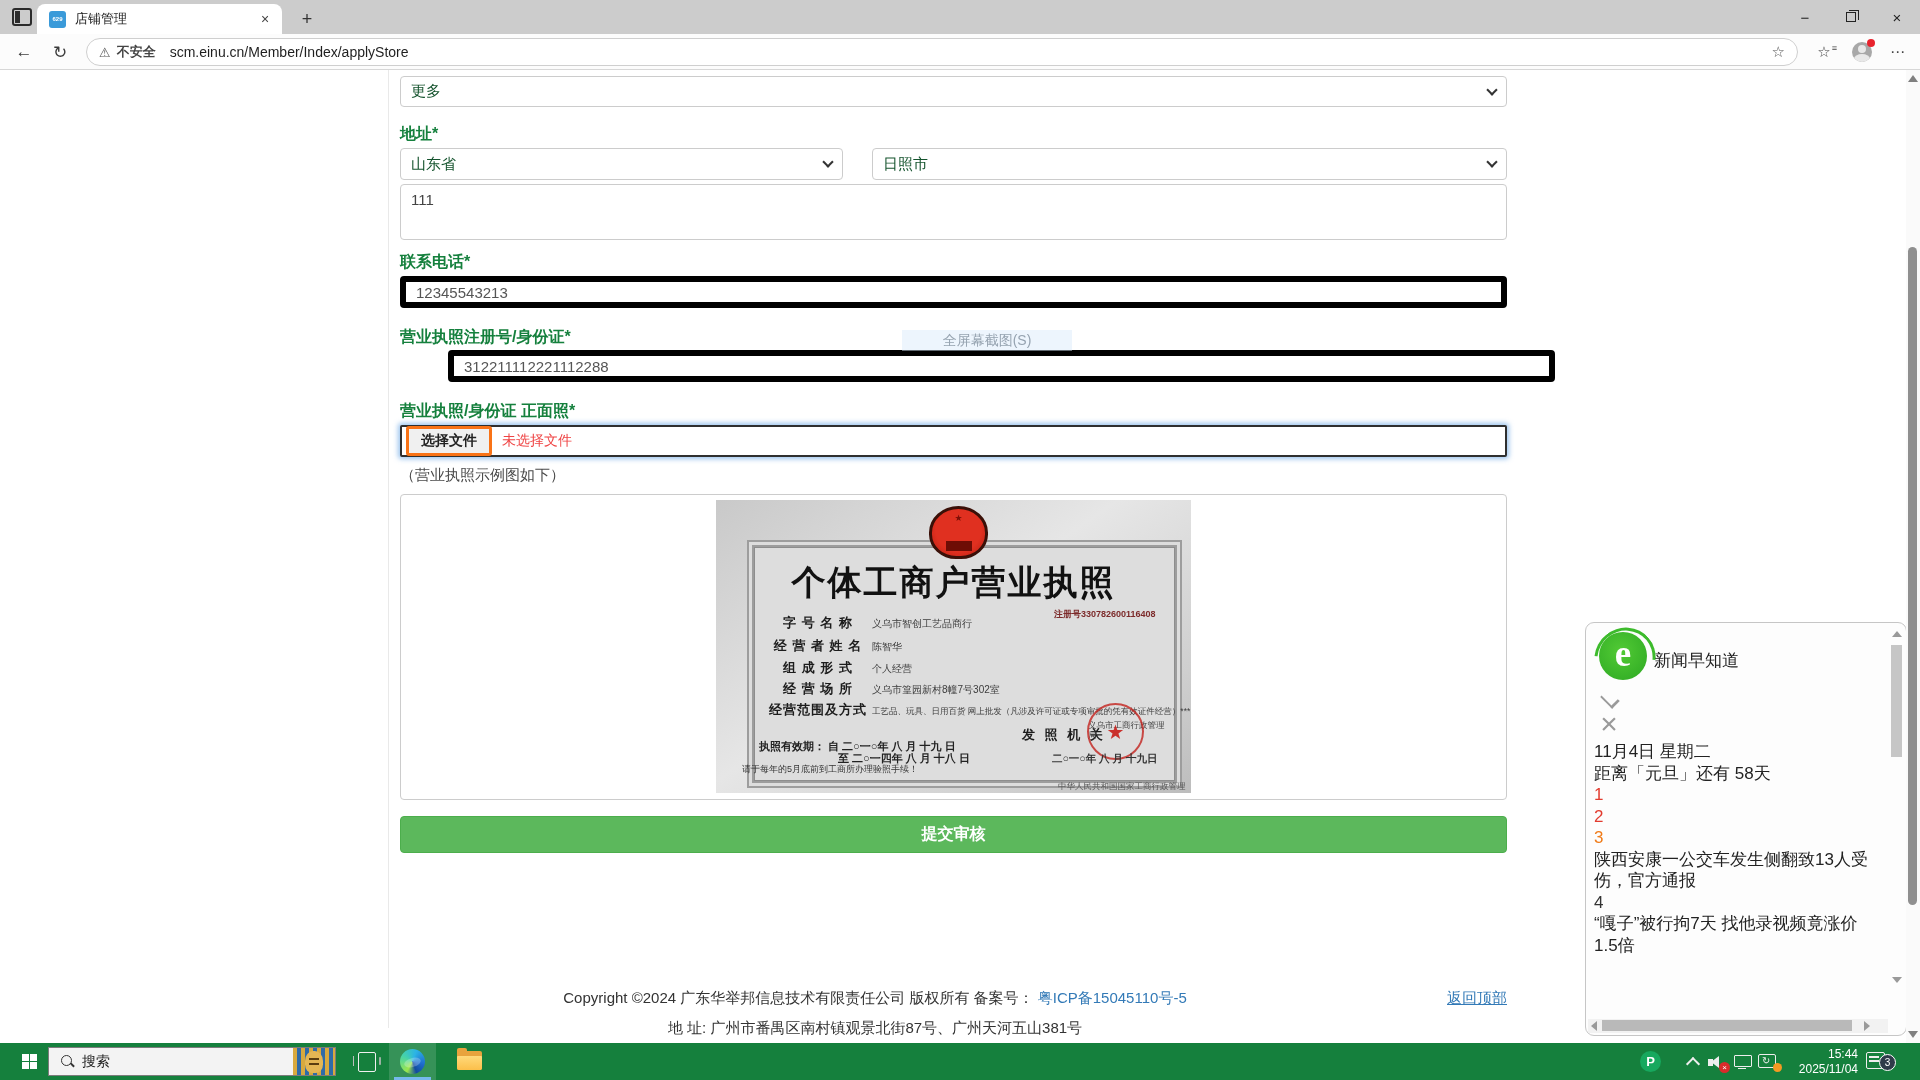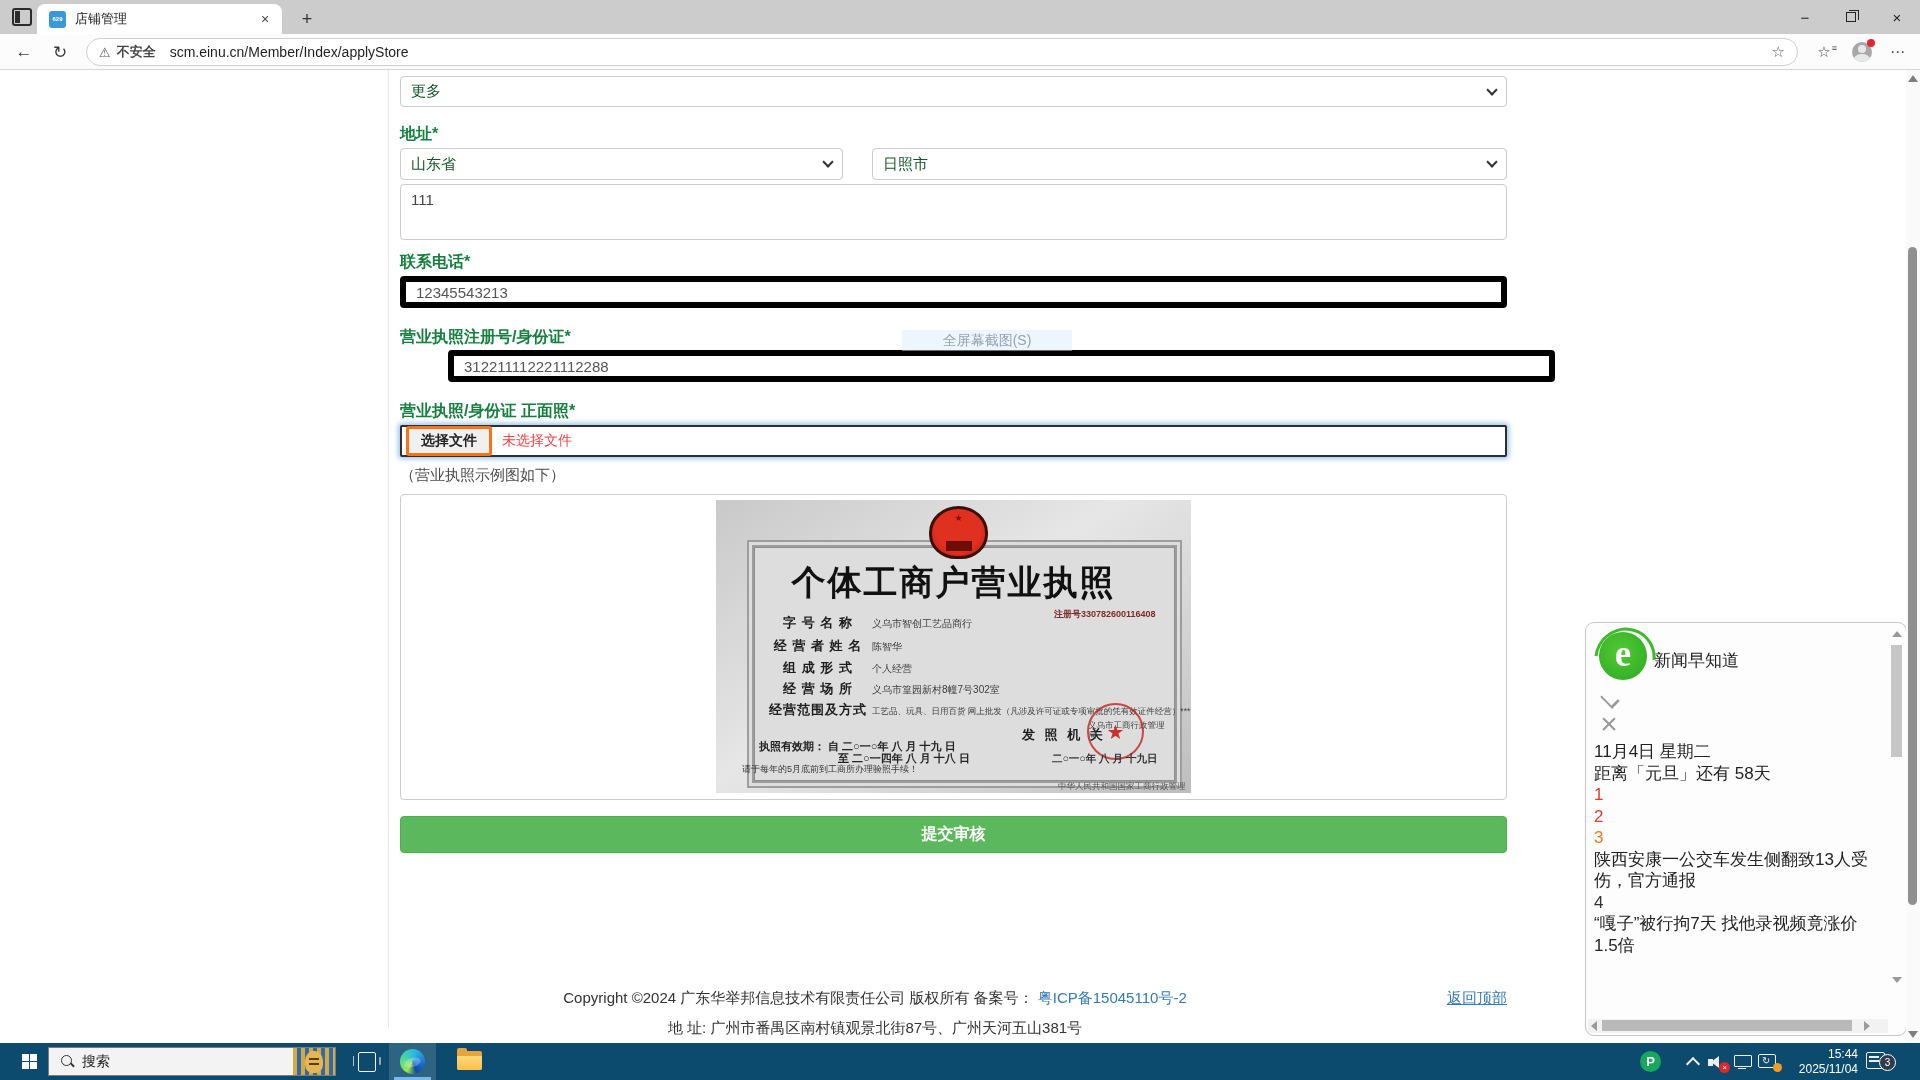--- a/index.html
+++ b/index.html
@@ -113,21 +113,21 @@
   .news-hsb .thumb { position:absolute; left:14px; top:1px; width:250px; height:11px; background:#b9b9b9; }
   .news-hsb .arr-r { position:absolute; right:18px; top:2px; width:0; height:0; border-top:5px solid transparent; border-bottom:5px solid transparent; border-left:6px solid #9a9a9a; }
 
   
   .main-sb { position:absolute; right:0; top:0; width:14px; height:973px; background:#fafafa; }
   .main-sb .arr-up { position:absolute; top:5px; left:2px; width:0; height:0; border-left:5px solid transparent; border-right:5px solid transparent; border-bottom:7px solid #7f7f7f; }
   .main-sb .thumb { position:absolute; top:177px; left:2px; width:9px; height:658px; background:#8f8f8f; border-radius:5px; }
   .main-sb .arr-dn { position:absolute; bottom:5px; left:2px; width:0; height:0; border-left:5px solid transparent; border-right:5px solid transparent; border-top:7px solid #7f7f7f; }
 
   
-  .taskbar { position:absolute; left:0; top:1043px; width:1920px; height:37px; background:#0c4a6e; display:flex; align-items:center; }
+  .taskbar { position:absolute; left:0; top:1043px; width:1920px; height:37px; background:#15803d; display:flex; align-items:center; }
   .start { position:absolute; left:12px; top:0; width:34px; height:37px; display:flex; align-items:center; justify-content:center; }
   .winlogo { width:15px; height:15px; display:grid; grid-template-columns:7px 7px; grid-template-rows:7px 7px; gap:1px; }
   .winlogo span { background:#fff; }
   .tb-search { position:absolute; left:48px; top:4px; width:288px; height:29px; background:#f3f3f3; border:1px solid #7b7b7b; display:flex; align-items:center; overflow:hidden; }
   .mag { position:relative; width:13px; height:13px; margin:0 8px 0 12px; }
   .mag::before { content:""; position:absolute; left:0; top:0; width:9px; height:9px; border:1.5px solid #333; border-radius:50%; }
   .mag::after { content:""; position:absolute; left:9px; top:9px; width:5px; height:1.5px; background:#333; transform:rotate(45deg); }
   .tb-search-text { font-size:14px; color:#222; flex:1; }
   .pharaoh { width:42px; height:29px; background:repeating-linear-gradient(90deg,#d8a93e 0 4px,#2f6ba8 4px 8px); position:relative; }
   .pharaoh::before { content:""; position:absolute; left:12px; top:4px; width:18px; height:22px; border-radius:45% 45% 40% 40%; background:#e4b654; }
@@ -272,21 +272,21 @@
           <div class="lic-valid" style="top:251px; left:122px;">至 二○一四年 八 月 十八 日</div>
           <div class="lic-note">请于每年的5月底前到工商所办理验照手续！</div>
           <div class="lic-date">二○一○年 八 月 十九日</div>
           <div class="lic-print">中华人民共和国国家工商行政管理总局制</div>
         </div>
       </div>
 
       <div class="submit">提交审核</div>
 
       <div class="footer-line1">
-        <span>Copyright ©2024 广东华举邦信息技术有限责任公司 版权所有</span><span>  备案号： </span><a class="footer-link" href="#">粤ICP备15045110号-2</a>
+        <span>Copyright ©2024 广东华举邦信息技术有限责任公司 版权所有</span><span>  备案号： </span><a class="footer-link" href="#">粤ICP备15045110号-5</a>
       </div>
       <a class="back-top" href="#">返回顶部</a>
       <div class="footer-line2">地 址: 广州市番禺区南村镇观景北街87号、广州天河五山381号</div>
     </div>
 
     <div class="shot-tip">全屏幕截图(S)</div>
 
     <div class="news">
       <div class="news-logo"></div>
       <div class="news-title">新闻早知道</div>

